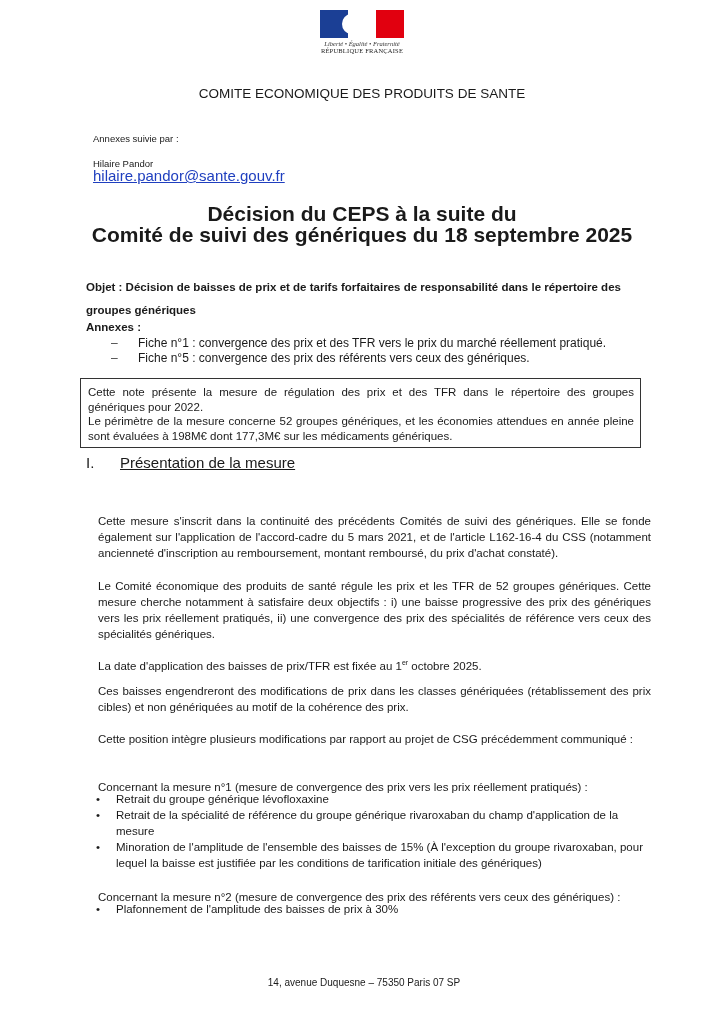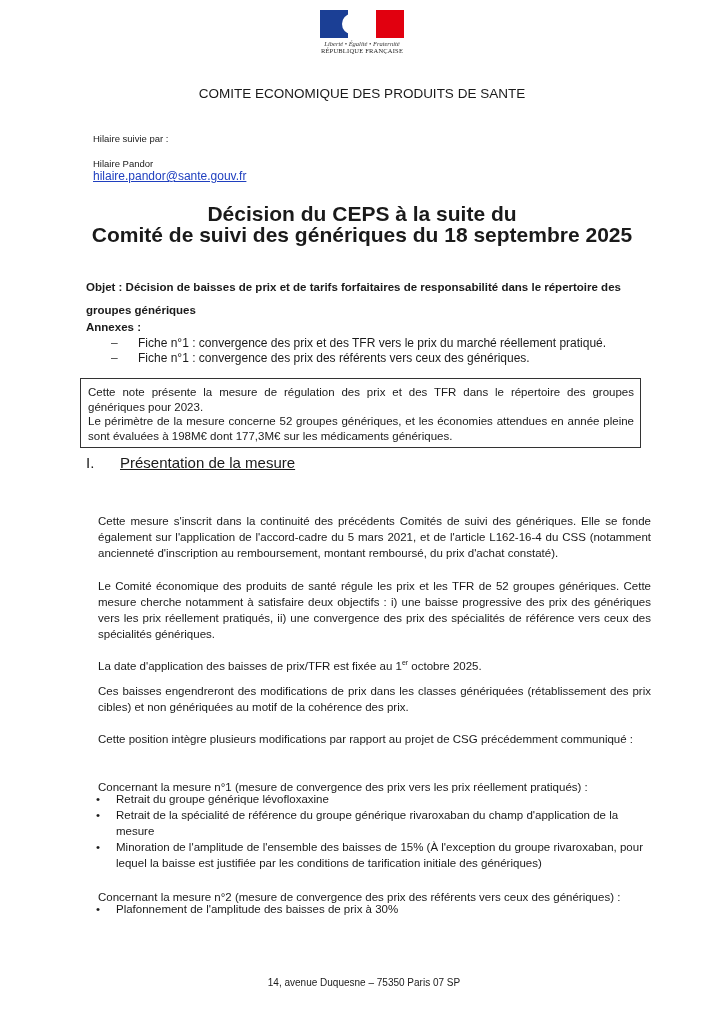--- a/index.html
+++ b/index.html
@@ -10,21 +10,21 @@
   .flag .blue { background: #1b3f95; flex: 1; }
   .flag .white { background: #ffffff; flex: 1; position: relative; }
   .flag .red { background: #e1000f; flex: 1; }
   .flag .white::before { content: ""; position: absolute; left: -6px; top: 4px; width: 18px; height: 20px;
         border-radius: 50% 40% 50% 50%; background: #ffffff; }
   .motto { font-family: "Liberation Serif", serif; font-style: italic; font-size: 6.5px; color: #333; margin-top: 2px; white-space: nowrap; }
   .republic { font-family: "Liberation Serif", serif; font-size: 6.5px; color: #222; letter-spacing: 0.2px; white-space: nowrap; }
   .org { position: absolute; left: 0; right: 0; top: 86px; text-align: center; font-weight: normal; font-size: 13.5px; }
   .followed { position: absolute; left: 93px; top: 133px; font-size: 9.5px; line-height: 12px; }
   .contact-name { position: absolute; left: 93px; top: 158px; font-size: 9.5px; line-height: 12px; }
-  .contact-email { position: absolute; left: 93px; top: 170px; font-size: 12px; line-height: 12px; color: #1f3fbf; text-decoration: underline; }
+  .contact-email { position: absolute; left: 93px; top: 170px; font-size: 15px; line-height: 12px; color: #1f3fbf; text-decoration: underline; }
   .title { position: absolute; left: 0; right: 0; top: 203px; text-align: center; font-weight: bold; font-size: 21px; line-height: 21px; }
   .objet { position: absolute; left: 86px; top: 276px; width: 556px; font-weight: bold; font-size: 11.5px; line-height: 23px; }
   .annexes-h { position: absolute; left: 86px; top: 321px; font-weight: bold; font-size: 11.5px; }
   .annexes-list { position: absolute; left: 111px; top: 336px; font-size: 12px; line-height: 15px; margin: 0; padding: 0; list-style: none; }
   .annexes-list li { position: relative; padding-left: 27px; }
   .annexes-list li::before { content: "\2013"; position: absolute; left: 0; color: #444; }
   .summary { position: absolute; left: 80px; top: 378px; width: 561px; border: 1px solid #333; padding: 6px 6px 5px 7px;
              font-size: 11.5px; line-height: 14.5px; text-align: justify; box-sizing: border-box; height: 70px; }
   .section { position: absolute; left: 86px; top: 454px; font-weight: normal; font-size: 15px; }
   .section .num { display: inline-block; width: 34px; }
@@ -53,39 +53,39 @@
     <div class="blue"></div>
       <div class="white"></div>
       <div class="red"></div>
   </div>
   <div class="motto">Liberté • Égalité • Fraternité</div>
   <div class="republic">RÉPUBLIQUE FRANÇAISE</div>
 </div>
 
 <div class="org">COMITE ECONOMIQUE DES PRODUITS DE SANTE</div>
 
-<div class="followed">Hilaire suivie par :</div>
+<div class="followed">Annexes suivie par :</div>
 <div class="contact-name">Hilaire Pandor</div>
 <a class="contact-email">hilaire.pandor@sante.gouv.fr</a>
 
 <div class="title">
   <div>Décision du CEPS à la suite du</div>
   <div>Comité de suivi des génériques du 18 septembre 2025</div>
 </div>
 
 <div class="objet">Objet : Décision de baisses de prix et de tarifs forfaitaires de responsabilité dans le répertoire des groupes génériques</div>
 
 <div class="annexes-h">Annexes :</div>
 <ul class="annexes-list">
   <li>Fiche n°1 : convergence des prix et des TFR vers le prix du marché réellement pratiqué.</li>
-  <li>Fiche n°1 : convergence des prix des référents vers ceux des génériques.</li>
+  <li>Fiche n°5 : convergence des prix des référents vers ceux des génériques.</li>
 </ul>
 
 <div class="summary">
-  <div>Cette note présente la mesure de régulation des prix et des TFR dans le répertoire des groupes génériques pour 2023.</div>
+  <div>Cette note présente la mesure de régulation des prix et des TFR dans le répertoire des groupes génériques pour 2022.</div>
   <div>Le périmètre de la mesure concerne 52 groupes génériques, et les économies attendues en année pleine sont évaluées à 198M€ dont 177,3M€ sur les médicaments génériques.</div>
 </div>
 
 <div class="section">
   <span class="num">I.</span><span class="lbl">Présentation de la mesure</span>
 </div>
 
 <p class="para p1">Cette mesure s'inscrit dans la continuité des précédents Comités de suivi des génériques. Elle se fonde également sur l'application de l'accord-cadre du 5 mars 2021, et de l'article L162-16-4 du CSS (notamment ancienneté d'inscription au remboursement, montant remboursé, du prix d'achat constaté).</p>
 <p class="para p2">Le Comité économique des produits de santé régule les prix et les TFR de 52 groupes génériques. Cette mesure cherche notamment à satisfaire deux objectifs : i) une baisse progressive des prix des génériques vers les prix réellement pratiqués, ii) une convergence des prix des spécialités de référence vers ceux des spécialités génériques.</p>
 <p class="para p3"><span>La date d'application des baisses de prix/TFR est fixée au 1</span><sup>er</sup><span> octobre 2025.</span></p>

